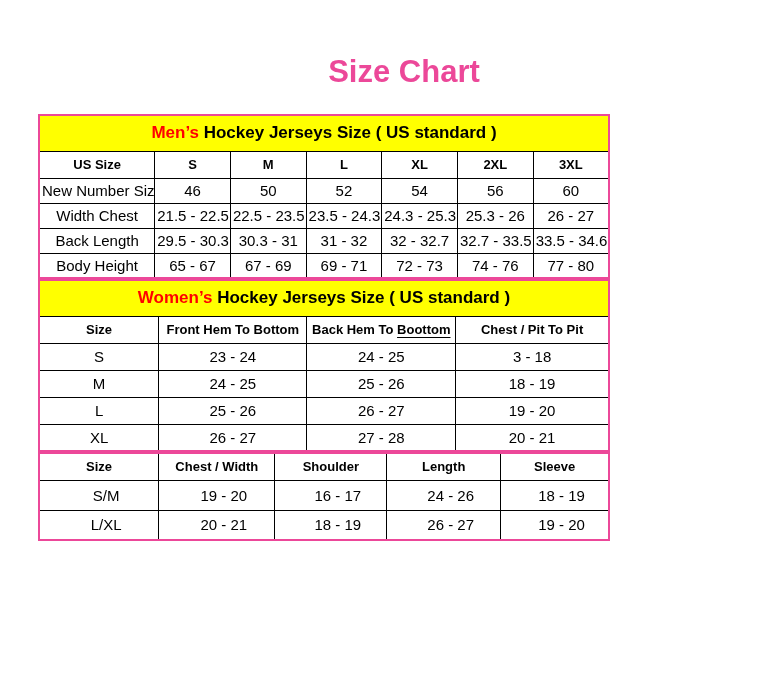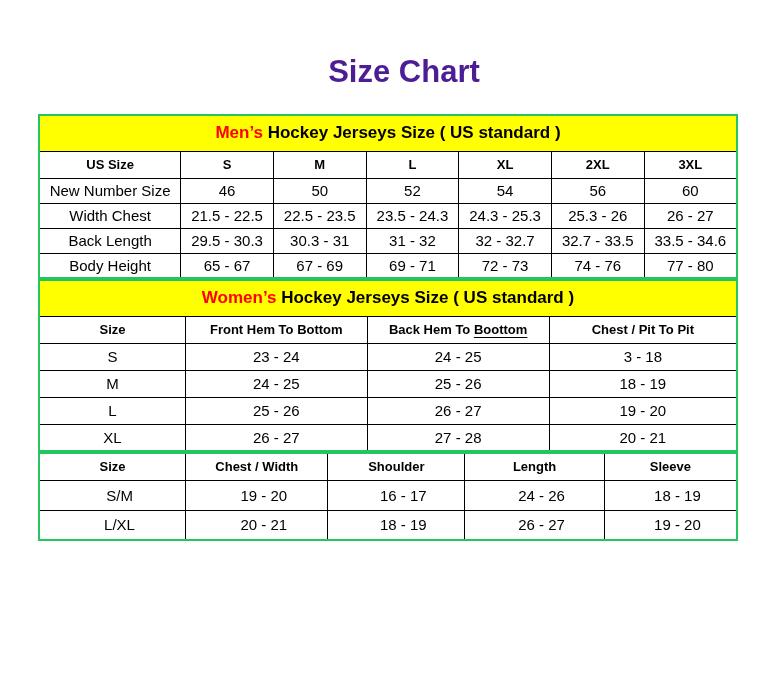--- a/index.html
+++ b/index.html
@@ -8,33 +8,33 @@
     background: #ffffff;
     font-family: "Liberation Sans", sans-serif;
     overflow: hidden;
   }
   .title {
     margin-top: 54px;
     margin-bottom: 24px;
     text-align: center;
     font-size: 31px;
     font-weight: 700;
-    color: #4c1d95;
+    color: #ec4899;
     letter-spacing: 0px;
     padding-left: 32px;
   }
   .chart-wrap {
     margin-left: 38px;
     width: 700px;
   }
   table.size-table {
-    width: 700px;
+    width: 572px;
     border-collapse: collapse;
     table-layout: fixed;
-    border: 2px solid #22c55e;
+    border: 2px solid #ec4899;
   }
   table.size-table th,
   table.size-table td {
     border: 1.5px solid #000;
     text-align: center;
     vertical-align: middle;
     color: #000;
     padding: 1px 2px;
     overflow: hidden;
     white-space: nowrap;

